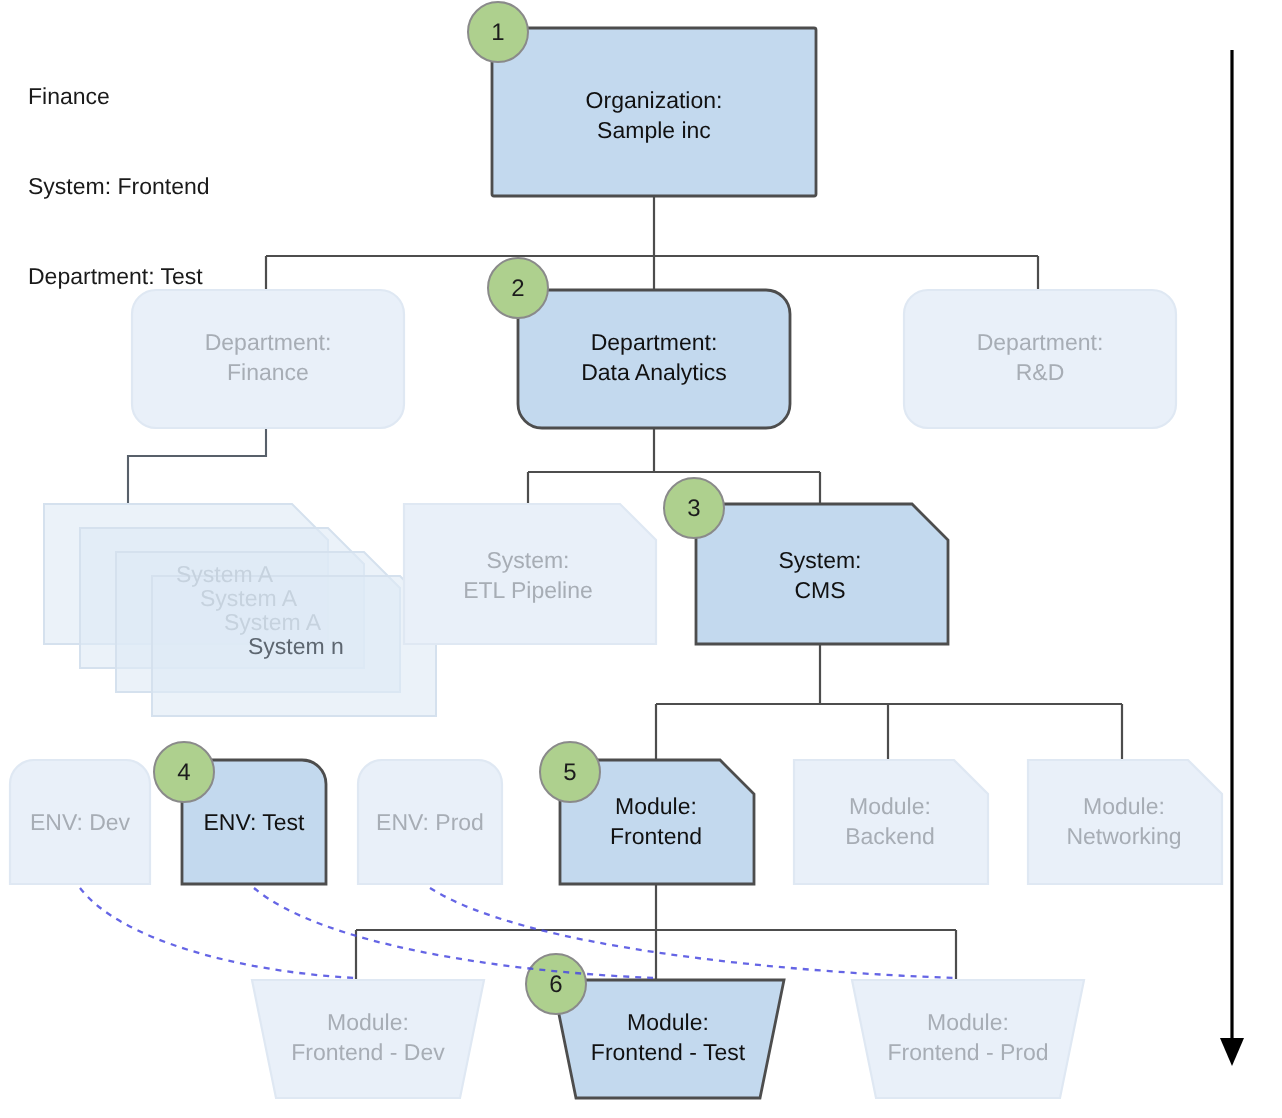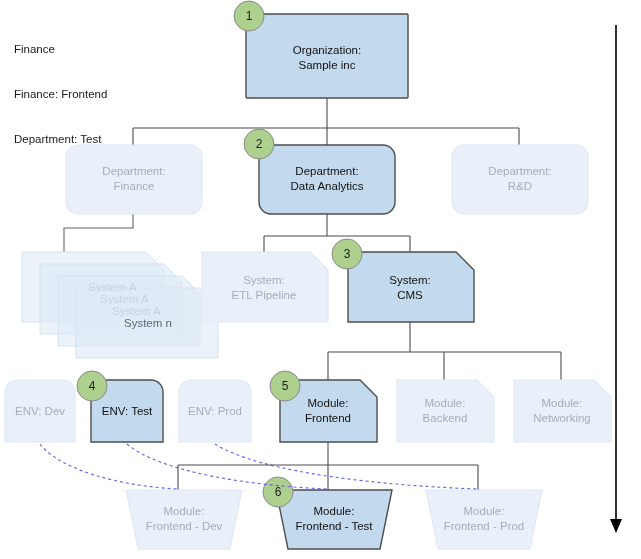--- a/index.html
+++ b/index.html
@@ -115,21 +115,21 @@
   }
   .timeline-head { fill: #000000; }
 </style>
 </head>
 <body>
 
 <div id="canvas">
 
   <div class="context-block">
     <div>Finance</div>
-    <div>Finance: Frontend</div>
+    <div>System: Frontend</div>
     <div>Department: Test</div>
   </div>
 
   <svg class="layer links" viewBox="0 0 641 559">
 
     <path class="link" d="M 327 98 L 327 128 M 133 128 L 519 128 M 133 128 L 133 145 M 327 128 L 327 145 M 519 128 L 519 145"></path>
 
     <path class="link faint" d="M 133 214 L 133 228 L 64 228 L 64 252"></path>
 
     <path class="link" d="M 327 214 L 327 236 M 264 236 L 410 236 M 264 236 L 264 252 M 410 236 L 410 252"></path>

